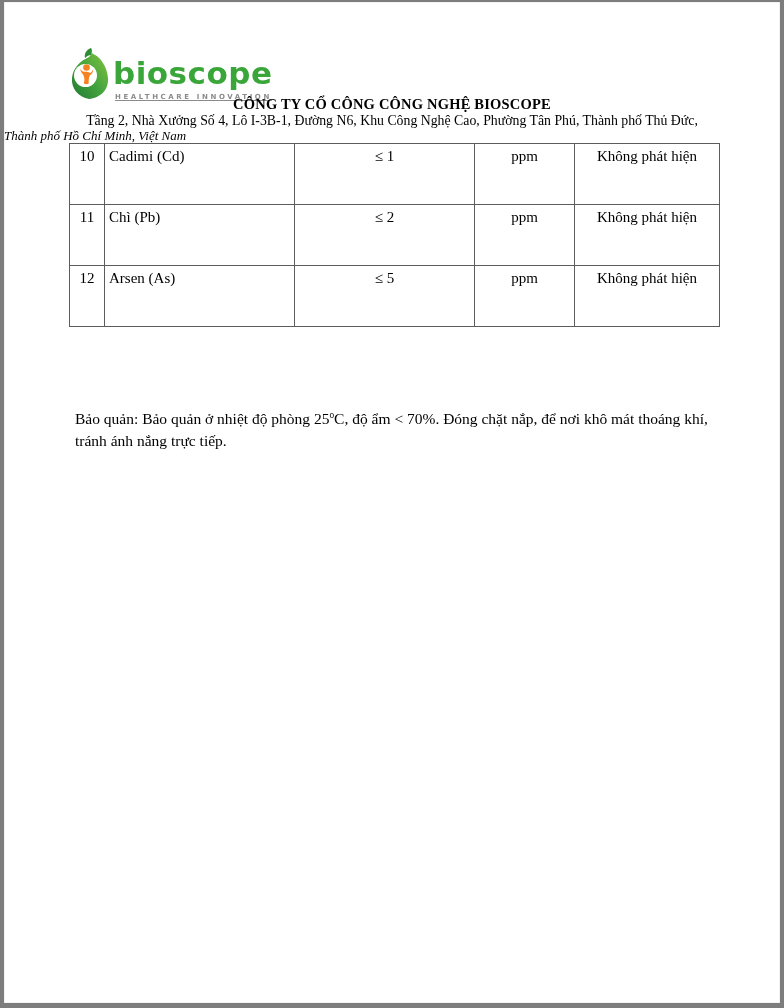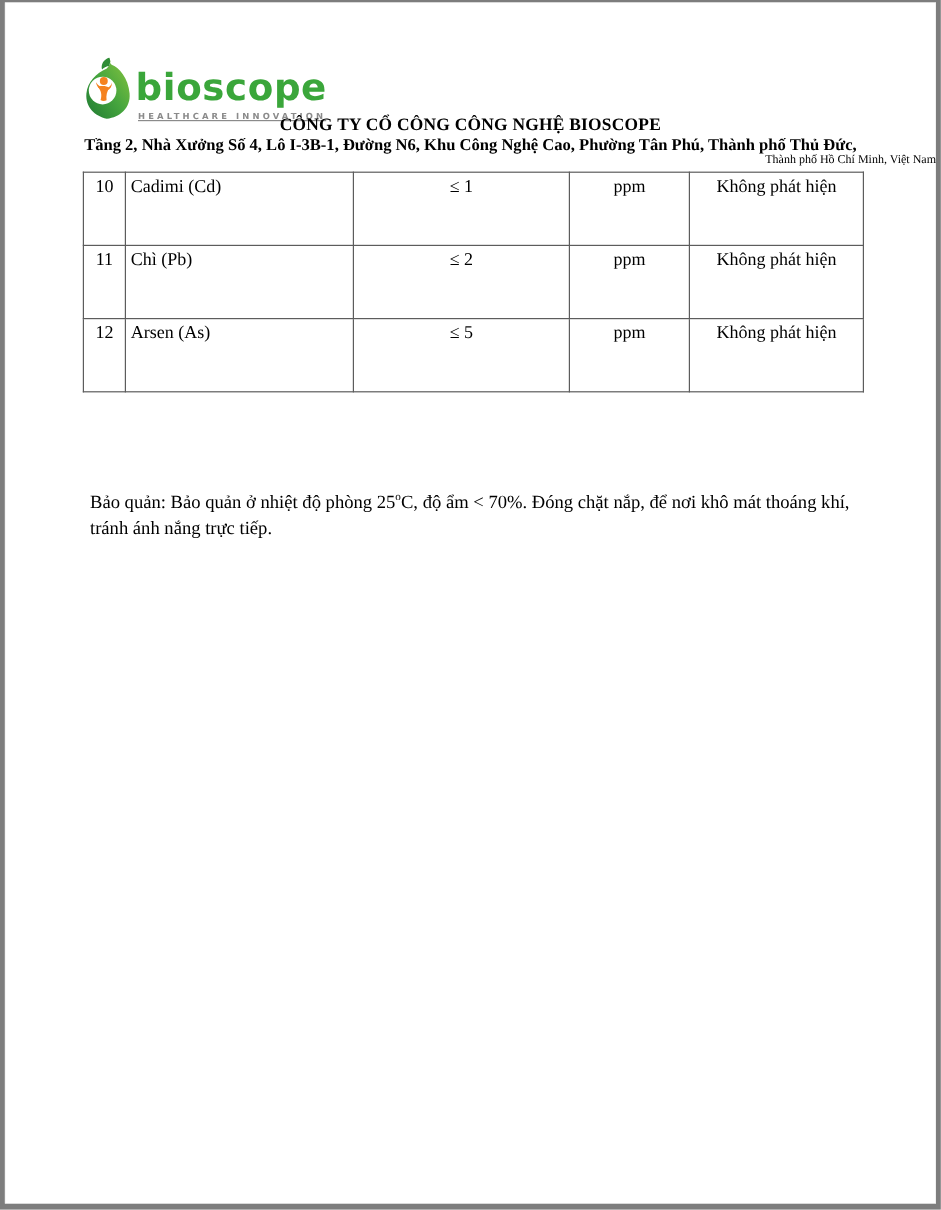--- a/index.html
+++ b/index.html
@@ -51,26 +51,26 @@
     text-align:center;
     font-weight:bold;
     font-size:14.5px;
     letter-spacing:0.2px;
   }
   .addr1 {
     position:absolute; top:111px; left:0; width:776px;
     text-align:center;
     font-size:13.8px;
     white-space:nowrap;
-    font-weight:bold;
   }
   .addr2 {
     position:absolute; top:126px; left:0; width:776px;
-    text-align:right;
-    font-size:10px;
+    text-align:left;
+    font-size:13px;
+    font-style:italic;
   }
   
   table.spec {
     position:absolute; left:65px; top:141px;
     width:650px;
     border-collapse:collapse;
     table-layout:fixed;
   }
   table.spec td {
     border:1px solid #5c5c5c;

